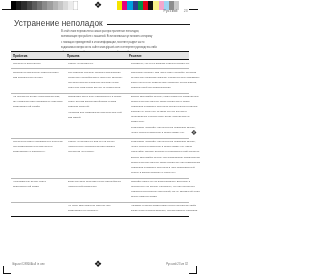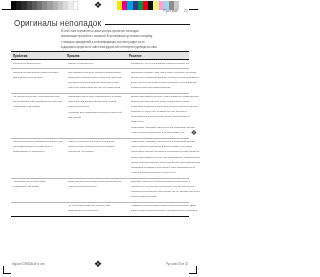--- a/index.html
+++ b/index.html
@@ -109,21 +109,21 @@
 </div>
 
 <div class="reg-mark reg-right-mid">❖</div>
 
 <div class="pagehead">
   <span>Русский</span>
   <span class="pg">23</span>
 </div>
 
 <div class="title-row">
-  <div class="title">Оригиналы неполадок</div>
+  <div class="title">Устранение неполадок</div>
   <div class="title-rule"></div>
 </div>
 
 <div class="intro">
     <p>В этой главе перечислены самые распространенные неполадки,</p>
     <p>возникающие при работе с машиной. Если возникшая установить которому</p>
     <p>с помощью приведенной в этом информации, посетите раздел часто</p>
     <p>задаваемых вопросов на сайте www.gigaset.com в интернете руководства либо</p>
     <p>обратитесь в службу поддержки пользователей в вашей стране.</p>
   </div>

